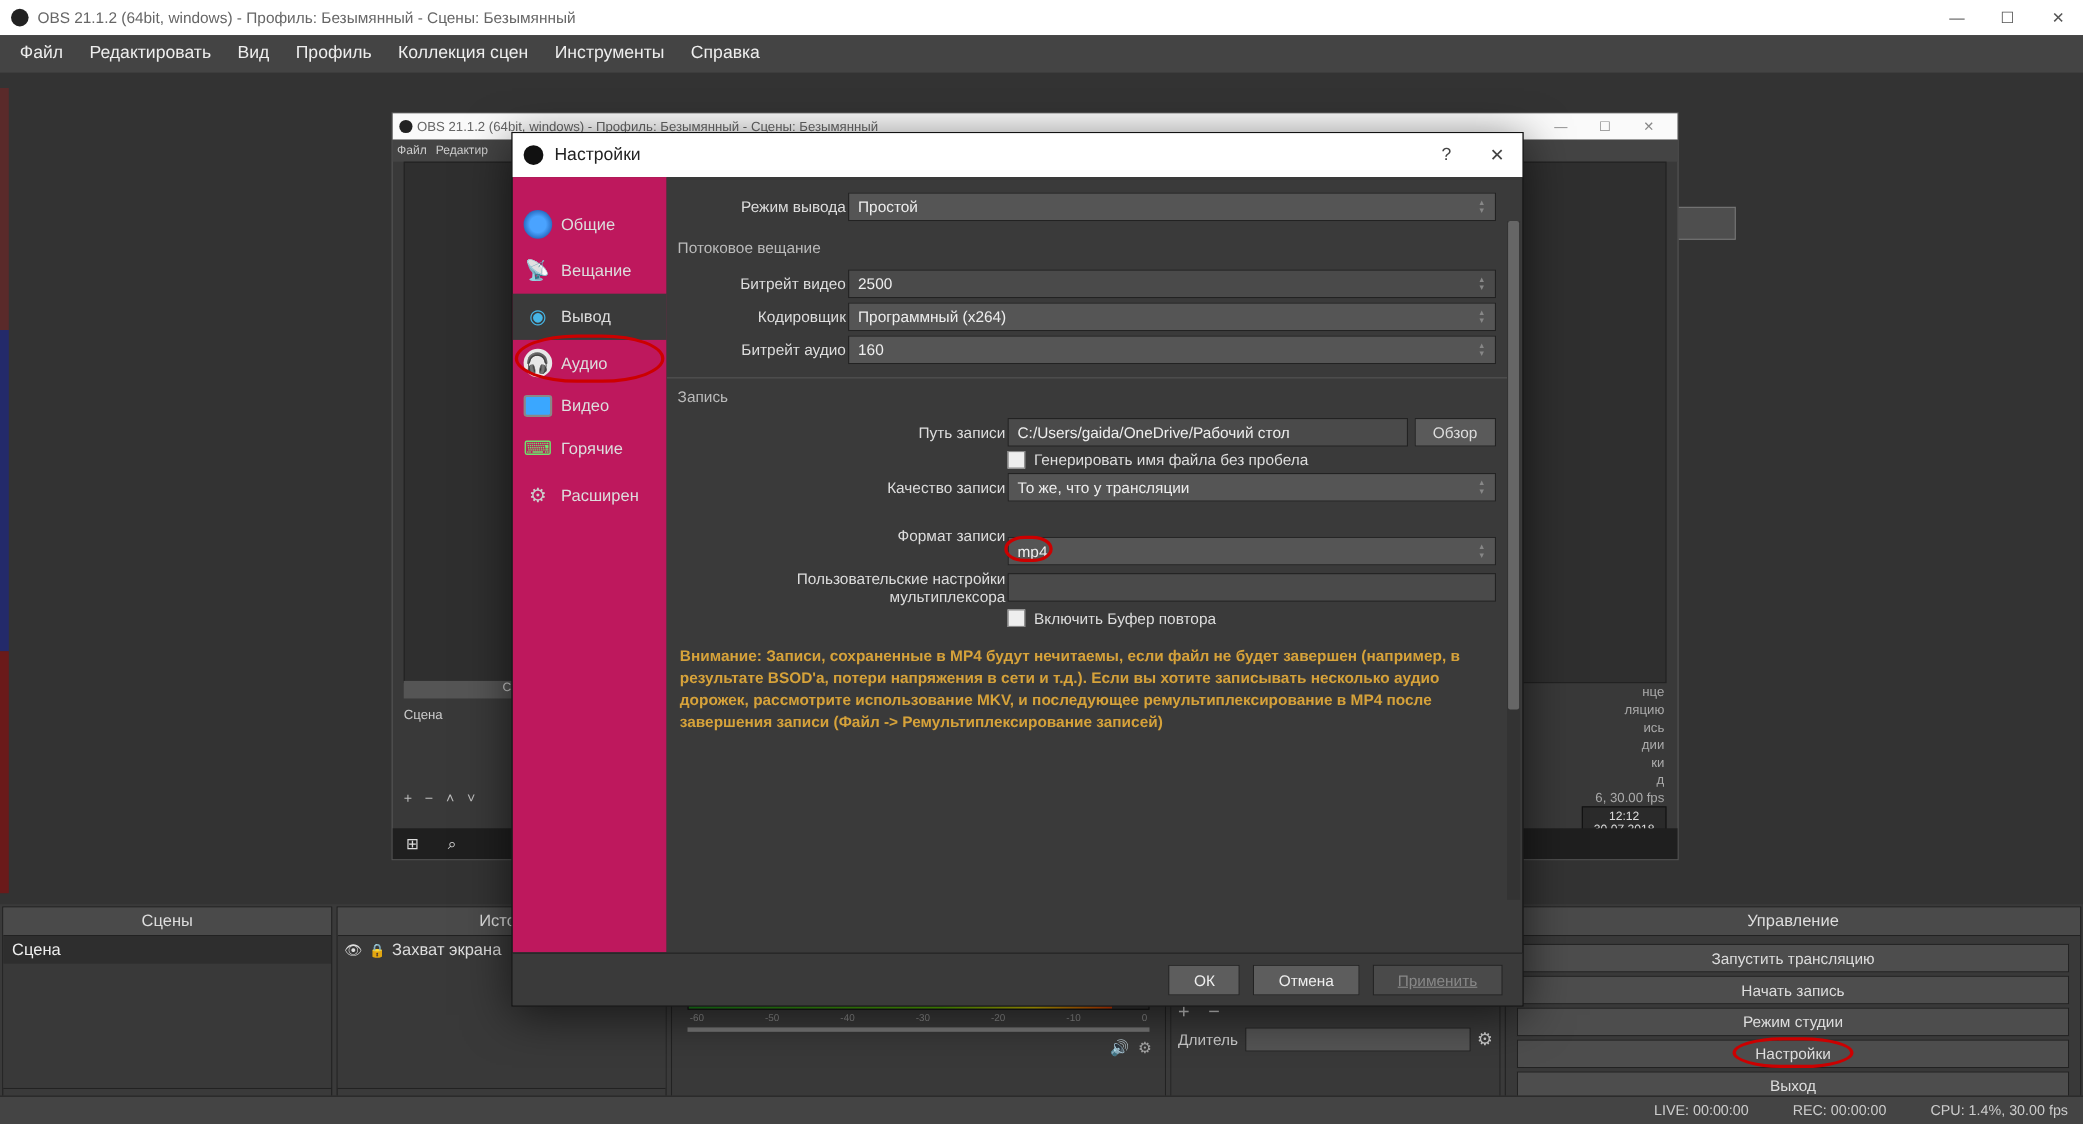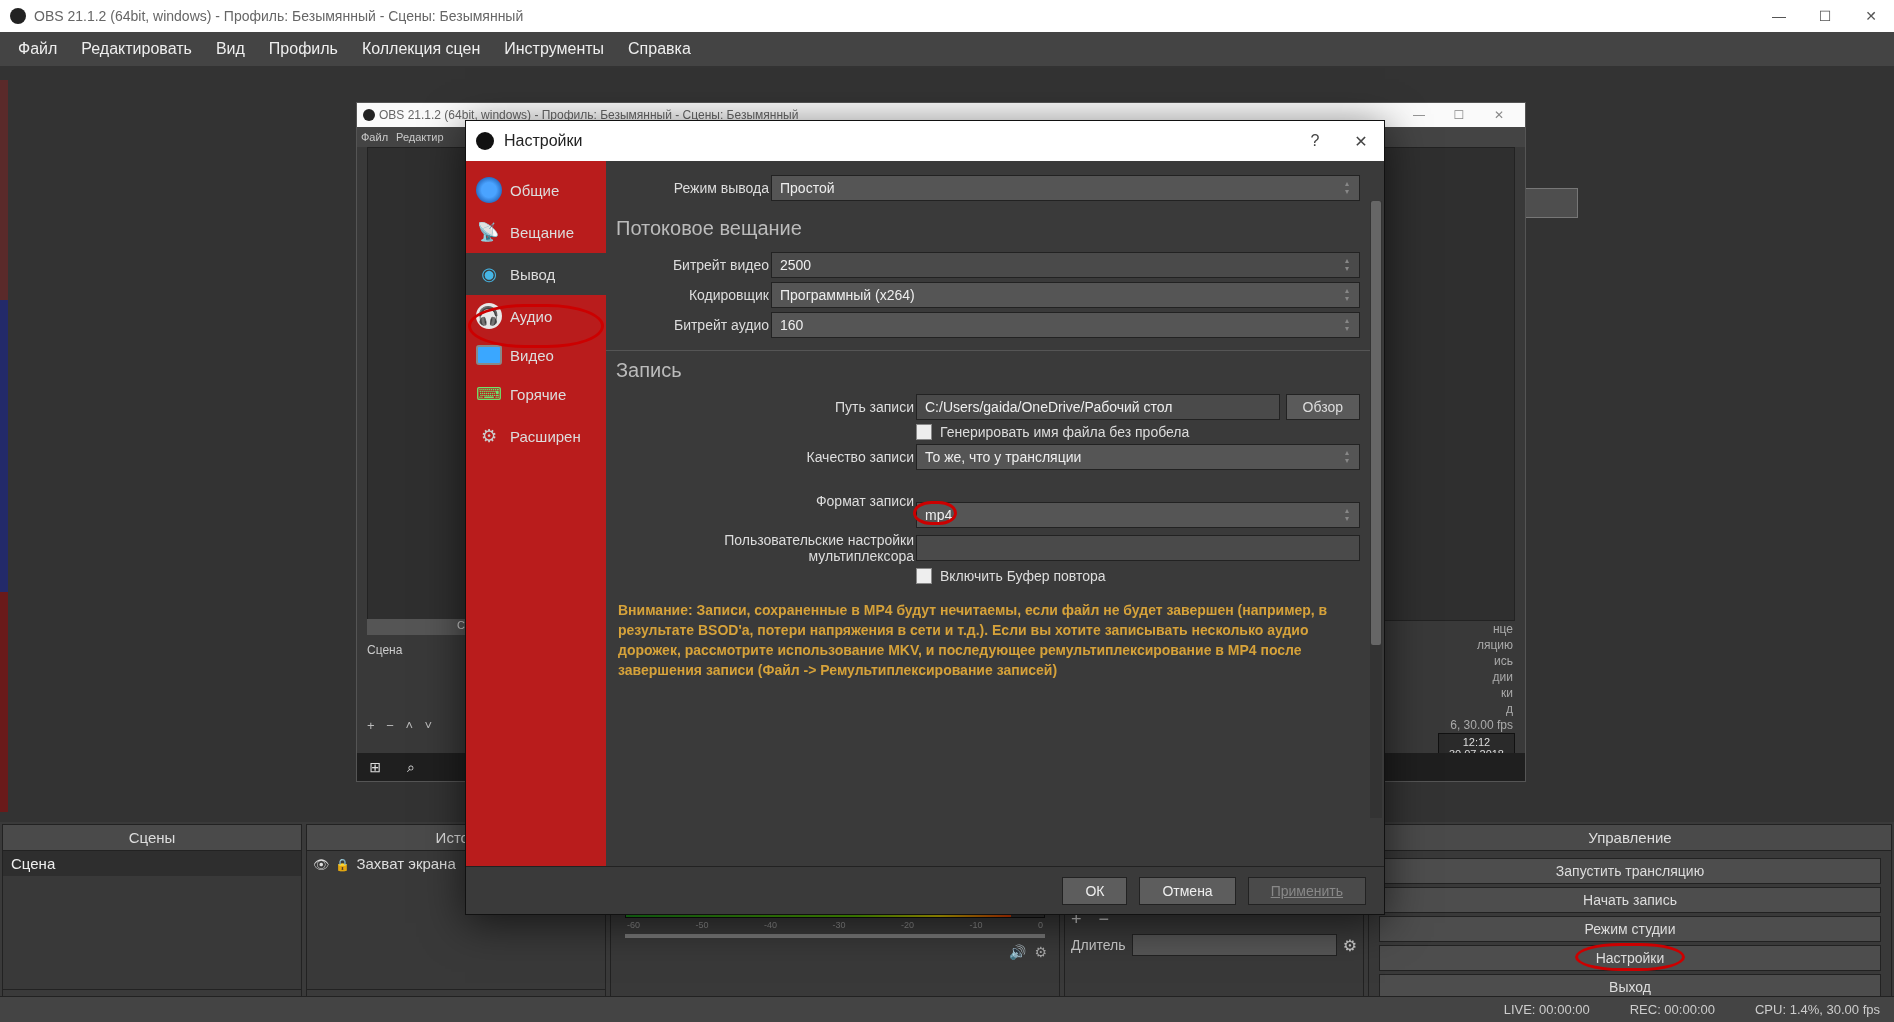--- a/index.html
+++ b/index.html
@@ -74,21 +74,21 @@
   .statusbar { position:absolute; bottom:0; left:0; right:0; height:26px; background:#444; color:#ccc; font-size:13px; display:flex; align-items:center; justify-content:flex-end; padding:0 14px; gap:40px; border-top:1px solid #222; }
 
   
   .settings { position:absolute; top:120px; left:465px; width:920px; height:795px; background:#2f2f2f; border:1px solid #111; box-shadow: 0 8px 40px rgba(0,0,0,.6); z-index:50; display:flex; flex-direction:column; }
   .settings-title { height:40px; background:#fff; color:#222; display:flex; align-items:center; font-size:16px; }
   .settings-title .st-icon { width:18px; height:18px; border-radius:50%; background:#111; margin:0 10px; }
   .settings-title .sp { flex:1; }
   .settings-title .tb { width:46px; height:40px; display:flex; align-items:center; justify-content:center; color:#444; font-size:16px; }
 
   .settings-body { flex:1; display:flex; overflow:hidden; }
-  .settings-nav { width:140px; background:#b91c1c; padding:8px 0; }
+  .settings-nav { width:140px; background:#be185d; padding:22px 0; }
   .nav-item { display:flex; align-items:center; gap:8px; padding:8px 10px; color:#ddd; font-size:15px; white-space:nowrap; overflow:hidden; }
   .nav-item.sel { background:#3a3a3a; }
   .nav-icon { width:26px; height:26px; display:flex; align-items:center; justify-content:center; font-size:18px; }
   .nav-icon.globe { color:#2a6bd6; background:radial-gradient(circle,#4aa3ff 40%,#0a3a8c 100%); border-radius:50%; }
   .nav-icon.stream { color:#ffae00; }
   .nav-icon.out { color:#46b6e6; }
   .nav-icon.audio { background:#e8e8e8; border-radius:50%; color:#222; }
   .nav-icon.video { background:#3aa7ff; border:2px solid #888; border-radius:3px; width:26px; height:20px; }
   .nav-icon.keys { color:#6de36d; }
   .nav-icon.adv { color:#ccc; }
@@ -99,21 +99,21 @@
   .form-row { display:flex; align-items:center; margin:4px 0; min-height:26px; }
   .form-row .lbl { width:155px; text-align:right; color:#ddd; font-size:14px; padding-right:2px; }
   .form-row .lbl.w285 { width:300px; }
   .form-row .fld { flex:1; background:#555; border:1px solid #222; height:26px; color:#eee; padding:0 8px; display:flex; align-items:center; font-size:14px; position:relative; }
   .form-row .fld.input { background:#4a4a4a; }
   .form-row .fld .caret { position:absolute; right:4px; top:2px; bottom:2px; width:16px; display:flex; flex-direction:column; justify-content:center; color:#888; font-size:8px; line-height:8px; text-align:center; }
   .form-row .btn-sm { background:#5a5a5a; border:1px solid #222; color:#ddd; padding:0 16px; height:26px; margin-left:6px; display:flex; align-items:center; font-size:14px; }
   .chk-row { display:flex; align-items:center; margin:4px 0 4px 300px; color:#ddd; font-size:14px; gap:8px; }
   .chk { width:16px; height:16px; background:#eee; border:1px solid #888; }
 
-  .group-hdr { color:#bbb; font-size:20px; padding:8px 0 6px 10px; border-top:1px solid #555; margin-top:6px; }
+  .group-hdr { color:#bbb; font-size:14px; padding:8px 0 6px 10px; border-top:1px solid #555; margin-top:6px; }
   .group-hdr.first { border-top:none; margin-top:0; }
 
   .warn { color:#d6a23a; font-size:14px; font-weight:600; line-height:20px; padding:10px 12px 10px 12px; }
 
   .settings-foot { height:48px; background:#3a3a3a; border-top:1px solid #222; display:flex; align-items:center; justify-content:flex-end; gap:12px; padding:0 18px; }
   .dlg-btn { background:#5d5d5d; border:1px solid #222; color:#eee; padding:5px 22px; font-size:14px; }
   .dlg-btn.dis { color:#888; background:#4a4a4a;text-decoration:underline; }
 
   .red-oval { position:absolute; border:3px solid #cc0000; border-radius:50%/60%; pointer-events:none; z-index:60; }
   .red-oval.nav-out { top:304px; left:468px; width:136px; height:44px; }

